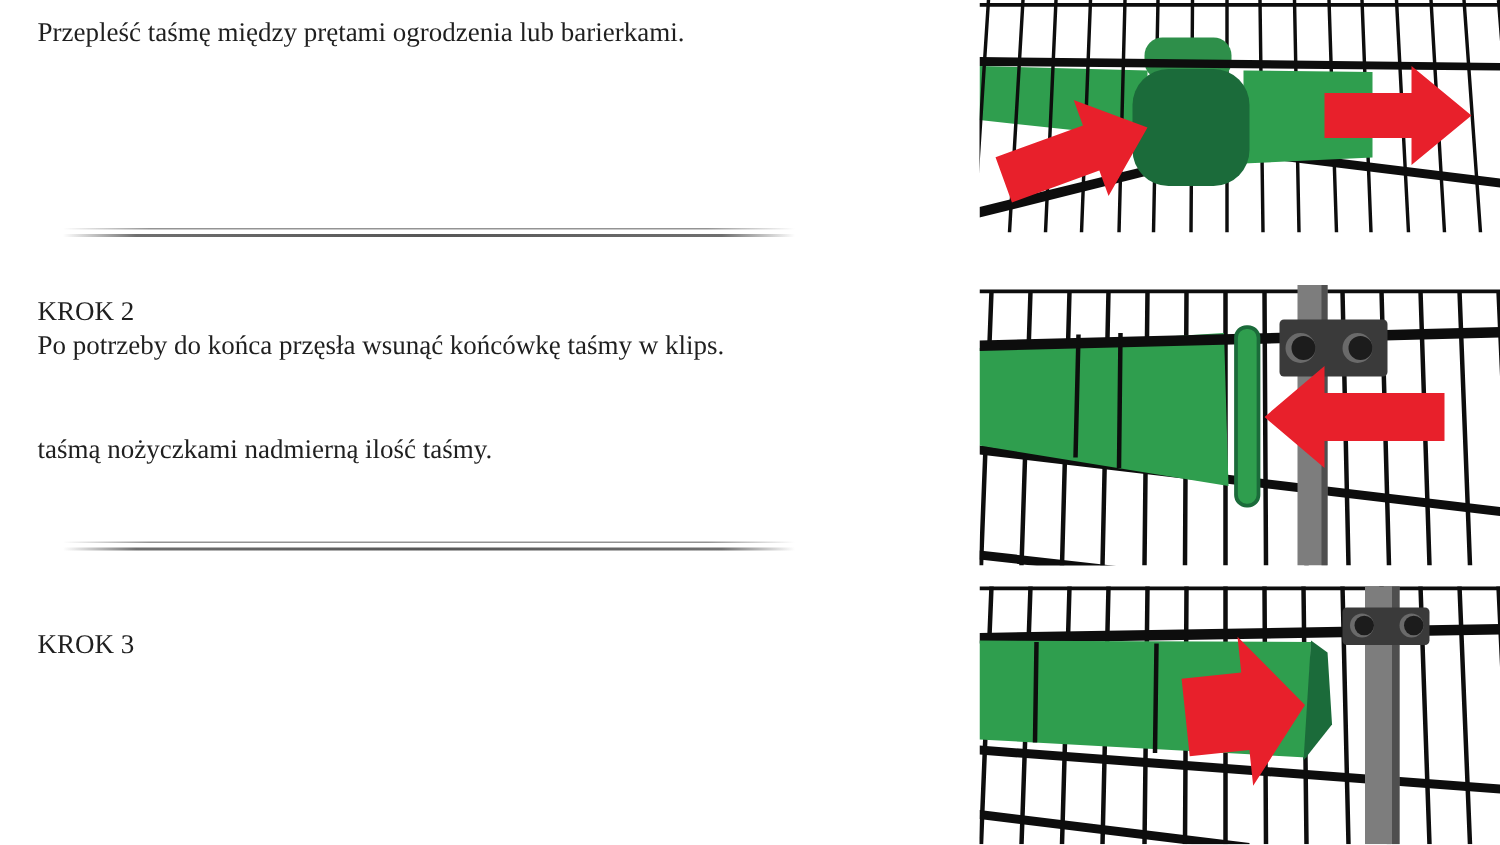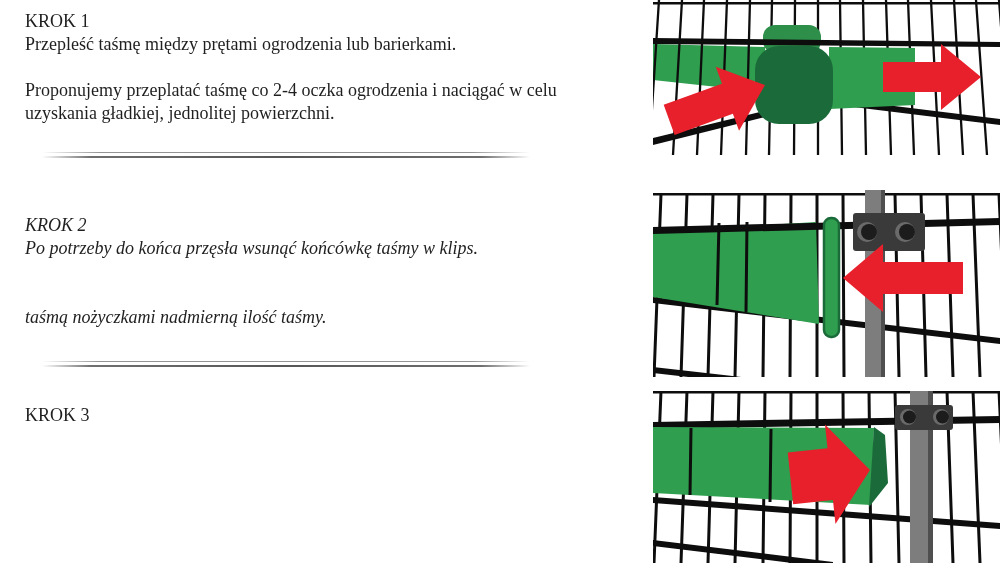--- a/index.html
+++ b/index.html
@@ -41,52 +41,47 @@
   .bracket{fill:var(--bracket-dark,#3a3a3a);}
   .bolt-rim{fill:var(--bolt-rim-gray,#6a6a6a);}
   .bolt{fill:var(--bolt-dark,#1c1c1c);}
 </style>
 </head>
 <body>
 
 <div class="canvas">
 
   <div class="step-text" style="top:10px;">
-    <p class="step-title">KROK 1</p>
     <p class="para">
       <span class="line">Przepleść taśmę między prętami ogrodzenia lub barierkami.</span>
-    </p>
-    <p class="para second">
-      <span class="line">Proponujemy przeplatać taśmę co 2-4 oczka ogrodzenia i naciągać w celu</span><br>
-      <span class="line">uzyskania gładkiej, jednolitej powierzchni.</span>
     </p>
   </div>
 
   <div class="divider" style="top:151px;">
     <div class="l1"></div>
       <div class="l2"></div>
   </div>
 
-  <div class="step-text" style="top:214px;font-style:italic;">
+  <div class="step-text" style="top:196px;">
     <p class="step-title">KROK 2</p>
     <p class="para">
       <span class="line">Po potrzeby do końca przęsła wsunąć końcówkę taśmy w klips.</span>
     </p>
     <p class="para second">
       <br>
       <span class="line">taśmą nożyczkami nadmierną ilość taśmy.</span>
     </p>
   </div>
 
   <div class="divider" style="top:360px;">
     <div class="l1"></div>
       <div class="l2"></div>
   </div>
 
-  <div class="step-text" style="top:404px;">
+  <div class="step-text" style="top:418px;">
     <p class="step-title">KROK 3</p>
   </div>
 
   <div class="illu" id="illu1">
     <svg viewBox="0 0 347 155" preserveAspectRatio="none">
 
       <polygon class="tape" points="0,44 112,47 112,92 0,80"></polygon>
 
       <path class="bar bar-thin" d="M6 0 L-4 155 M29 0 L20 155 M51 0 L44 155 M74 0 L68 155 M97 0 L93 155 M119 0 L116 155 M142 0 L141 155 M165 0 L165 155 M187 0 L189 155 M210 0 L213 155 M233 0 L238 155 M255 0 L261 155 M278 0 L286 155 M301 0 L310 155 M323 0 L334 155 M346 0 L358 155"></path>
 

